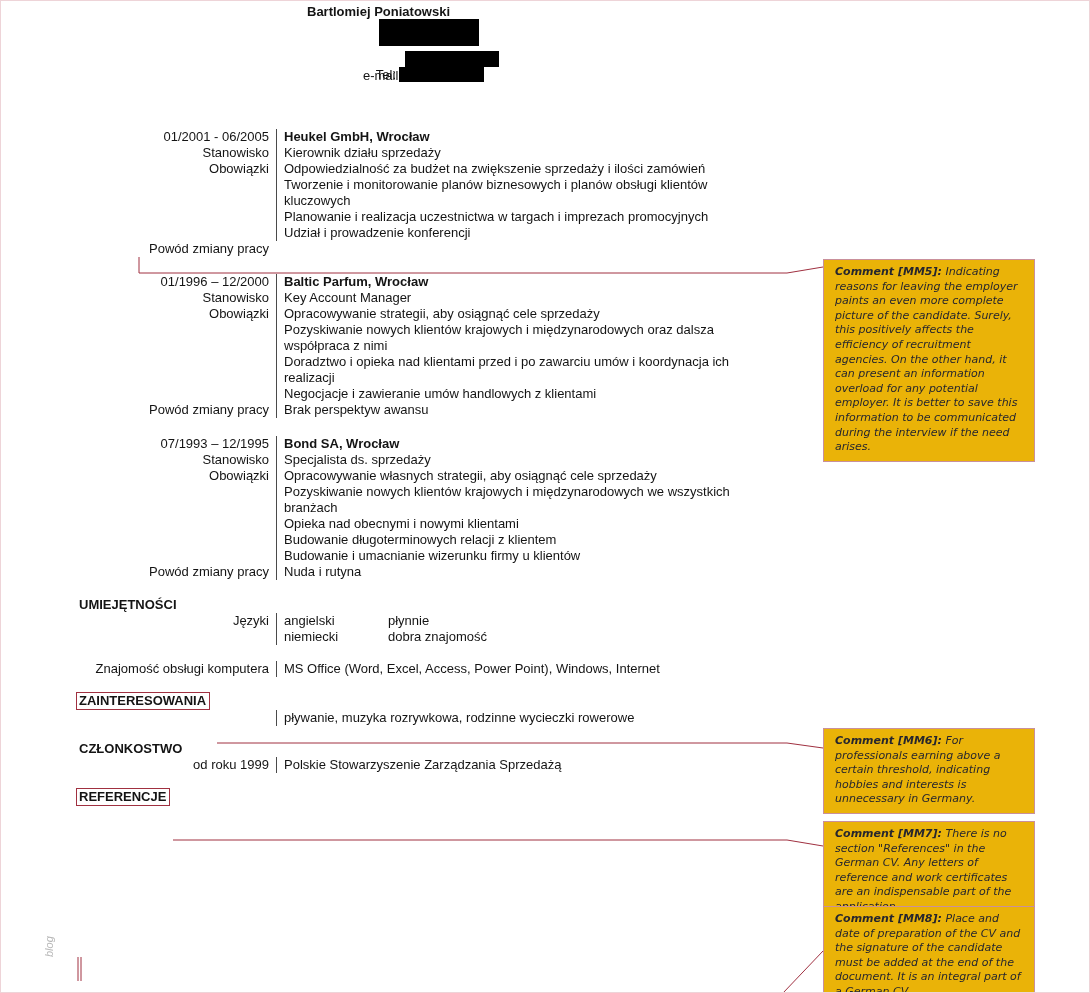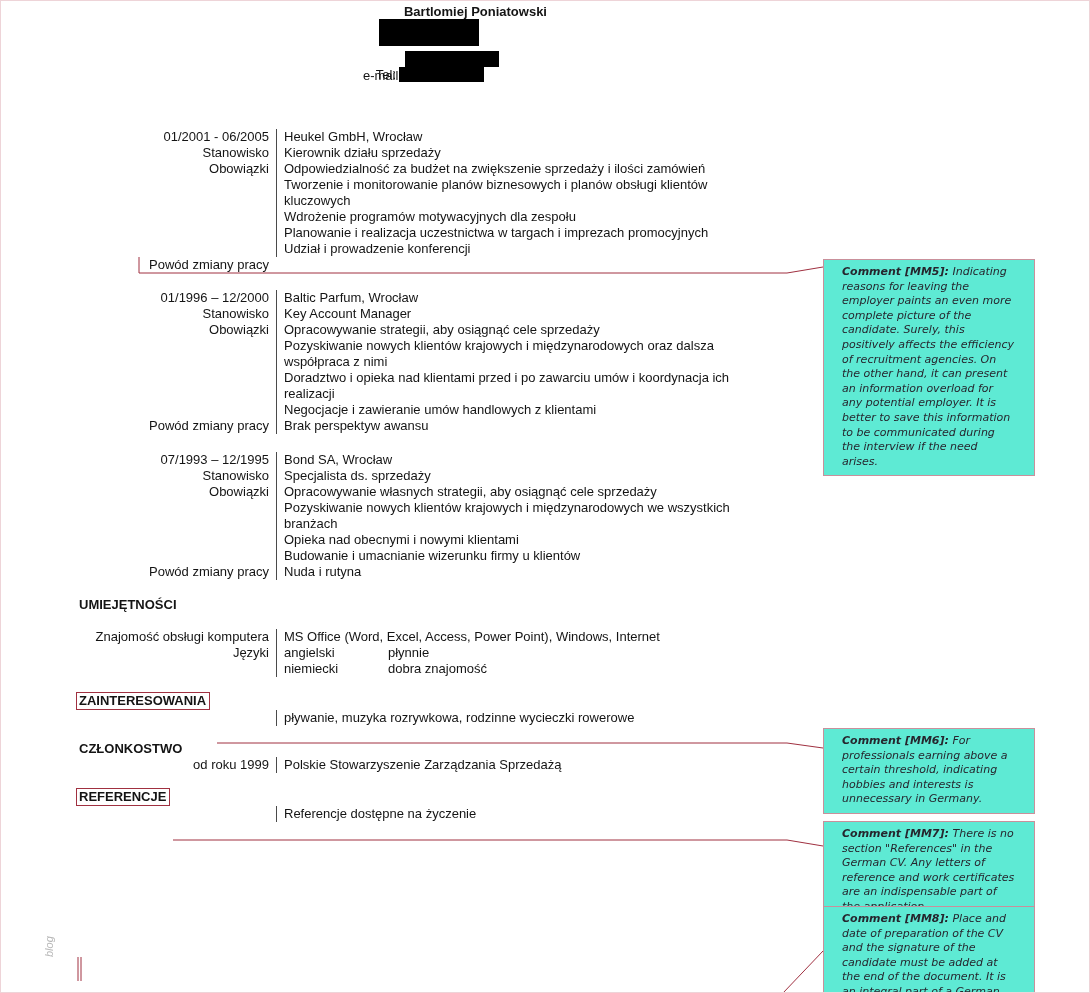--- a/index.html
+++ b/index.html
@@ -2,44 +2,44 @@
 <html><head>
 <meta charset="utf-8">
 <style>
   html,body { margin:0; padding:0; background:#fff; }
   .page {
     position:relative; width:1090px; height:993px; background:#ffffff;
     border:1px solid #eed4d8; box-sizing:border-box; overflow:hidden;
     font-family:"Liberation Sans", sans-serif; font-size:13px; color:#141414;
   }
   
-  .hdr-name { position:absolute; top:3px; left:306px; width:240px; text-align:right; font-weight:bold; }
+  .hdr-name { position:absolute; top:3px; left:306px; width:240px; text-align:left; font-weight:bold; }
   .redact { position:absolute; background:#000; }
   .r1 { left:378px; top:18px; width:100px; height:27px; }
   .r2 { left:404px; top:50px; width:94px;  height:16px; }
   .r3 { left:398px; top:66px; width:85px;  height:15px; }
   .hdr-label { position:absolute; text-align:right; }
   .l-email { left:330px; top:67px; width:71px; }
   .l-tel   { left:340px; top:66px; width:55px; }
 
   
   .cv { position:absolute; left:78px; top:126px; width:700px; line-height:16px; }
   .row { display:flex;align-items:center; }
   .lbl { width:197px; text-align:right; padding-right:7px; box-sizing:border-box; flex:none; }
   .val { border-left:1px solid #4a4a4a; padding-left:7px; width:468px; box-sizing:border-box; }
-  .bold { font-weight:normal; }
+  .bold { font-weight:bold; }
   .heading { font-weight:bold; }
   .lang { display:inline-block; width:104px; }
   .mt2{margin-top:2px}.mt15{margin-top:15px}.mt16{margin-top:16px}.mt17{margin-top:17px}.mt18{margin-top:18px}
   .boxed-inner { display:inline-block; border:1px solid #a03040; padding:0 3px 1px 2px; margin-left:-3px; line-height:15px; }
 
   
   .comment {
-    position:absolute; left:822px; width:212px; background:#5eead4;
-    border:1px solid #c9909b; box-sizing:border-box; padding:5px 18px 6px;
+    position:absolute; left:822px; width:212px; background:#eab308;
+    border:1px solid #c9909b; box-sizing:border-box; padding:5px 11px 6px;
     font-size:11px; line-height:14.6px; font-style:italic; color:#26262e;
     font-family:"DejaVu Sans", sans-serif;
   }
   .c-label { font-weight:bold; }
   .cm5{top:258px} .cm6{top:727px} .cm7{top:820px} .cm8{top:905px}
 
   .svg-overlay { position:absolute; left:0; top:0; pointer-events:none; }
 
   .watermark {
     position:absolute; left:42px; top:956px; transform:rotate(-90deg);
@@ -72,21 +72,20 @@
       <div class="row">
         <div class="lbl">Obowiązki</div>
         <div class="val">Odpowiedzialność za budżet na zwiększenie sprzedaży i ilości zamówień</div>
       </div>
       <div class="row">
         <div class="lbl"></div>
         <div class="val">Tworzenie i monitorowanie planów biznesowych i planów obsługi klientów kluczowych</div>
       </div>
       <div class="row">
         <div class="lbl"></div>
-        <div class="val">Wdrożenie programów motywacyjnych dla zespołu</div>
       </div>
       <div class="row">
         <div class="lbl"></div>
         <div class="val">Planowanie i realizacja uczestnictwa w targach i imprezach promocyjnych</div>
       </div>
       <div class="row">
         <div class="lbl"></div>
         <div class="val">Udział i prowadzenie konferencji</div>
       </div>
       <div class="row">
@@ -141,52 +140,53 @@
       <div class="row">
         <div class="lbl"></div>
         <div class="val">Pozyskiwanie nowych klientów krajowych i międzynarodowych we wszystkich branżach</div>
       </div>
       <div class="row">
         <div class="lbl"></div>
         <div class="val">Opieka nad obecnymi i nowymi klientami</div>
       </div>
       <div class="row">
         <div class="lbl"></div>
+        <div class="val">Budowanie długoterminowych relacji z klientem</div>
       </div>
       <div class="row">
         <div class="lbl"></div>
         <div class="val">Budowanie i umacnianie wizerunku firmy u klientów</div>
       </div>
       <div class="row">
         <div class="lbl">Powód zmiany pracy</div>
         <div class="val">Nuda i rutyna</div>
       </div>
     </div>
 
     <div class="heading mt17">UMIEJĘTNOŚCI</div>
-    <div class="block mt16">
-      <div class="row">
-        <div class="lbl">Znajomość obsługi komputera</div>
-        <div class="val">MS Office (Word, Excel, Access, Power Point), Windows, Internet</div>
-      </div>
-    </div>
     <div class="block">
       <div class="row">
         <div class="lbl">Języki</div>
         <div class="val">
           <span class="lang">angielski</span><span>płynnie</span>
         </div>
       </div>
       <div class="row">
         <div class="lbl"></div>
         <div class="val">
           <span class="lang">niemiecki</span><span>dobra znajomość</span>
         </div>
       </div>
     </div>
+    <div class="block mt16">
+      <div class="row">
+        <div class="lbl">Znajomość obsługi komputera</div>
+        <div class="val">MS Office (Word, Excel, Access, Power Point), Windows, Internet</div>
+      </div>
+    </div>
 
     <div class="heading mt15"><span class="boxed-inner">ZAINTERESOWANIA</span></div>
     <div class="block">
       <div class="row">
         <div class="lbl"></div>
         <div class="val">pływanie, muzyka rozrywkowa, rodzinne wycieczki rowerowe</div>
       </div>
     </div>
 
     <div class="heading mt15">CZŁONKOSTWO</div>
@@ -194,21 +194,20 @@
       <div class="row">
         <div class="lbl">od roku 1999</div>
         <div class="val">Polskie Stowarzyszenie Zarządzania Sprzedażą</div>
       </div>
     </div>
 
     <div class="heading mt15"><span class="boxed-inner">REFERENCJE</span></div>
     <div class="block">
       <div class="row">
         <div class="lbl"></div>
-        <div class="val">Referencje dostępne na życzenie</div>
       </div>
     </div>
 
   </div>
 
   <div class="comment cm5">
     <span class="c-label">Comment [MM5]:</span>
     <span>Indicating reasons for leaving the employer paints an even more complete picture of the candidate. Surely, this positively affects the efficiency of recruitment agencies. On the other hand, it can present an information overload for any potential employer. It is better to save this information to be communicated during the interview if the need arises.</span>
   </div>
   <div class="comment cm6">

